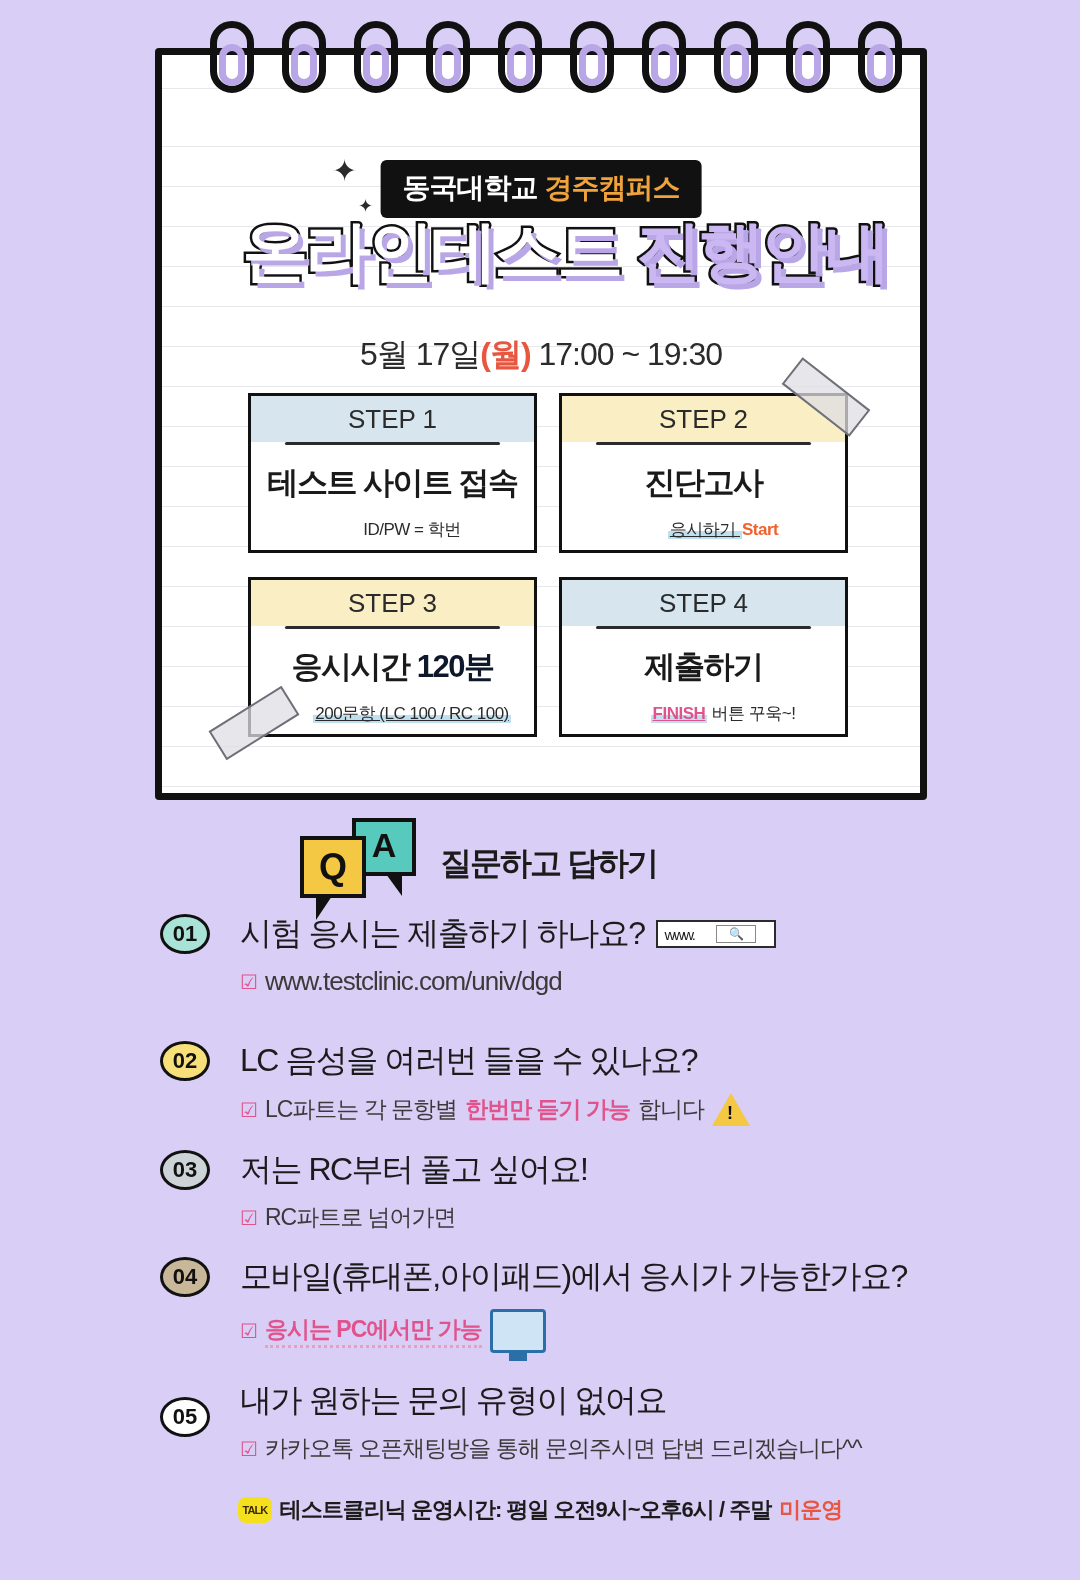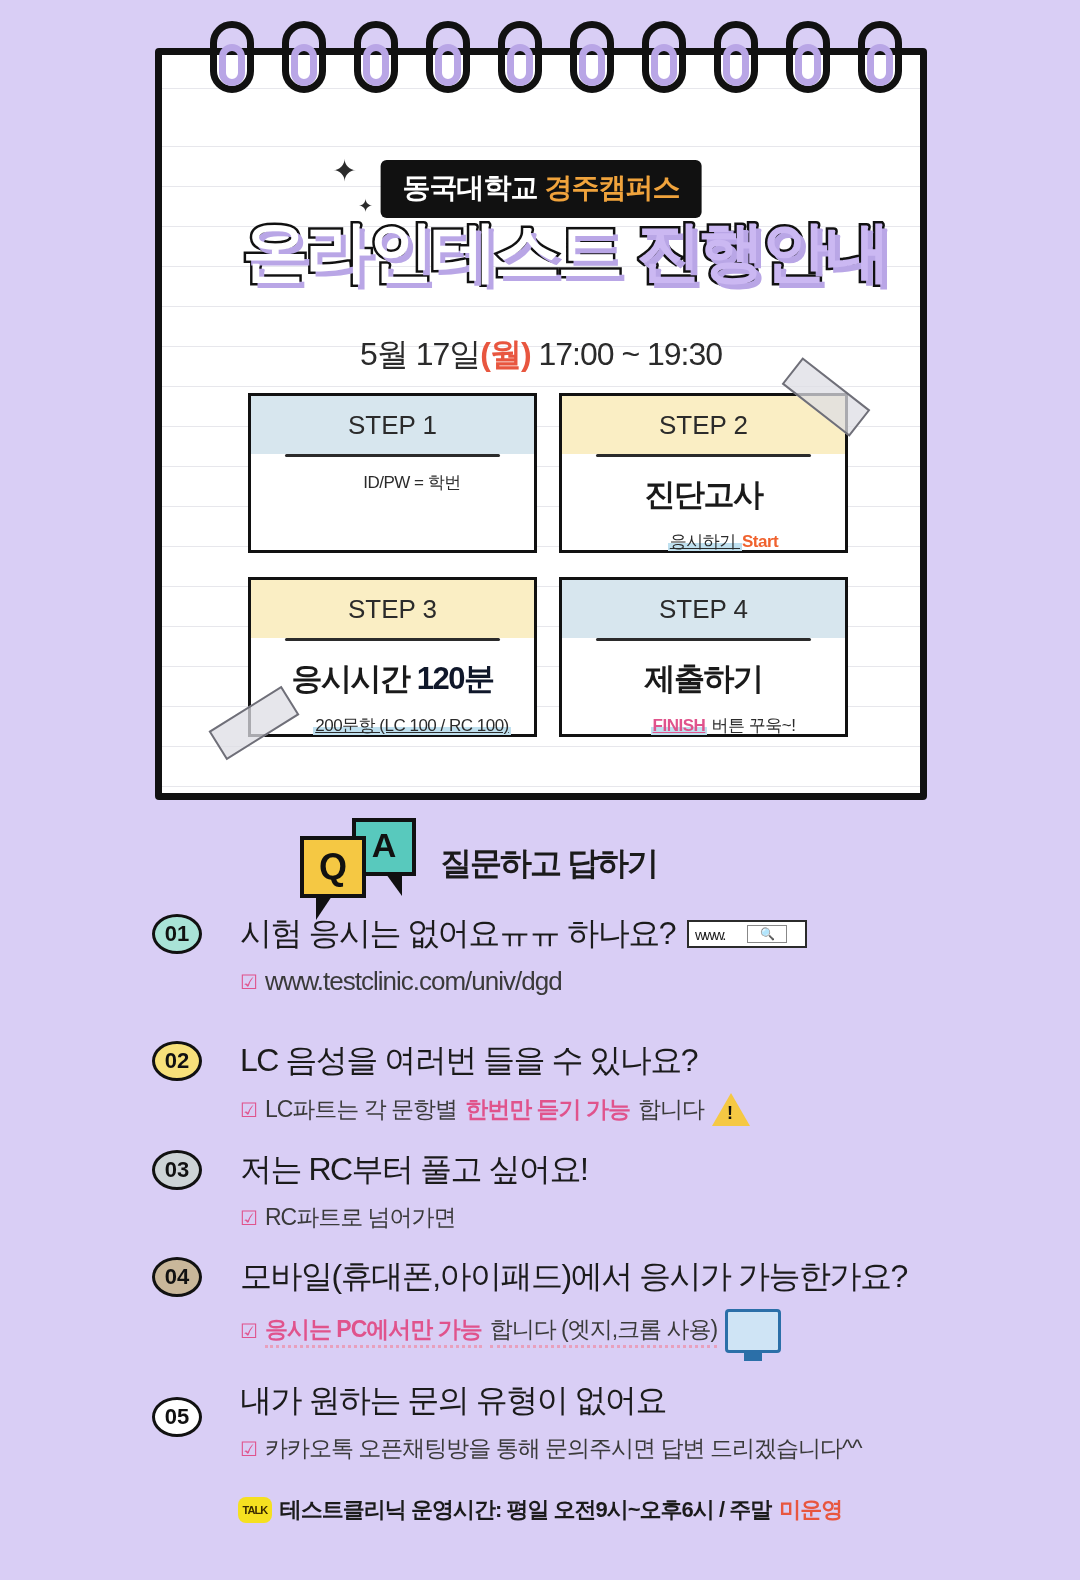--- a/index.html
+++ b/index.html
@@ -110,21 +110,21 @@
     gap: 24px 22px;
   }
   .step {
     width: 289px;
     height: 160px;
     border: 3px solid #111;
     background: #fff;
     position: relative;
   }
   .step-head {
-    height: 58px;
+    height: 46px;
     display: flex;
     align-items: center;
     justify-content: center;
     font-size: 26px;
     color: #2b2b2b;
     letter-spacing: 0px;
   }
   .step-head.blue { background: #d7e6ee; }
   .step-head.yellow { background: #faeec4; }
   .step-divider {
@@ -219,21 +219,21 @@
 
   .faq-list {
     position: absolute;
     left: 152px;
     top: 912px;
     width: 800px;
   }
   .faq-item { position: relative; margin-bottom: 16px; }
   .num {
     position: absolute;
-    left: 0; top: 2px;
+    left: 8px; top: 2px;
     width: 50px; height: 40px;
     border: 3px solid #111;
     border-radius: 50%;
     display: flex; align-items: center; justify-content: center;
     font-size: 22px; font-weight: bold; color: #111;
   }
   .num.c1 { background: #a9e3d7; }
   .num.c2 { background: #f7e07a; }
   .num.c3 { background: #cdd3d6; }
   .num.c4 { background: #c9b79a; }
@@ -385,20 +385,21 @@
 
   <div class="subtitle">
     <span>5월 17일</span><span class="red">(월)</span><span> 17:00 ~ 19:30</span>
   </div>
 
   <div class="steps">
 
     <div class="step">
       <div class="step-head blue">STEP 1</div>
       <div class="step-divider"></div>
+      <div class="step-main">테스트 사이트 접속</div>
       <div class="step-sub">ID/PW = 학번</div>
     </div>
 
     <div class="step">
       <div class="tape" style="right:-24px; top:-16px; transform:rotate(38deg);"></div>
       <div class="step-head yellow">STEP 2</div>
       <div class="step-divider"></div>
       <div class="step-main">진단고사</div>
       <div class="step-sub"><span class="underline-blue">응시하기 </span><span class="orange">Start</span></div>
     </div>
@@ -431,21 +432,21 @@
       </div>
   </div>
   <div class="qa-title">질문하고 답하기</div>
 </div>
 
 <div class="faq-list">
 
   <div class="faq-item">
     <div class="num c1">01</div>
     <div class="q">
-      <span>시험 응시는 없어요ㅠㅠ 하나요?</span>
+      <span>시험 응시는 제출하기 하나요?</span>
       <span class="urlbox">
         <span>www.</span>
         <span class="field">🔍</span>
       </span>
     </div>
     <div class="a big">
       <span class="check">☑</span>
       <span>www.testclinic.com/univ/dgd</span>
     </div>
   </div>
@@ -470,21 +471,20 @@
       <span>RC파트로 넘어가면 </span>
     </div>
   </div>
 
   <div class="faq-item" style="margin-top:22px;">
     <div class="num c4">04</div>
     <div class="q">모바일(휴대폰,아이패드)에서 응시가 가능한가요?</div>
     <div class="a">
       <span class="check">☑</span>
       <span class="pink wavy">응시는 PC에서만 가능</span>
-        <span class="wavy">합니다 (엣지,크롬 사용)</span>
       <span class="monitor"></span>
     </div>
   </div>
 
   <div class="faq-item" style="margin-top:26px;">
     <div class="num c5" style="top:18px;">05</div>
     <div class="q">내가 원하는 문의 유형이 없어요</div>
     <div class="a">
       <span class="check">☑</span>
       <span>카카오톡 오픈채팅방을 통해 문의주시면 답변 드리겠습니다^^</span>

